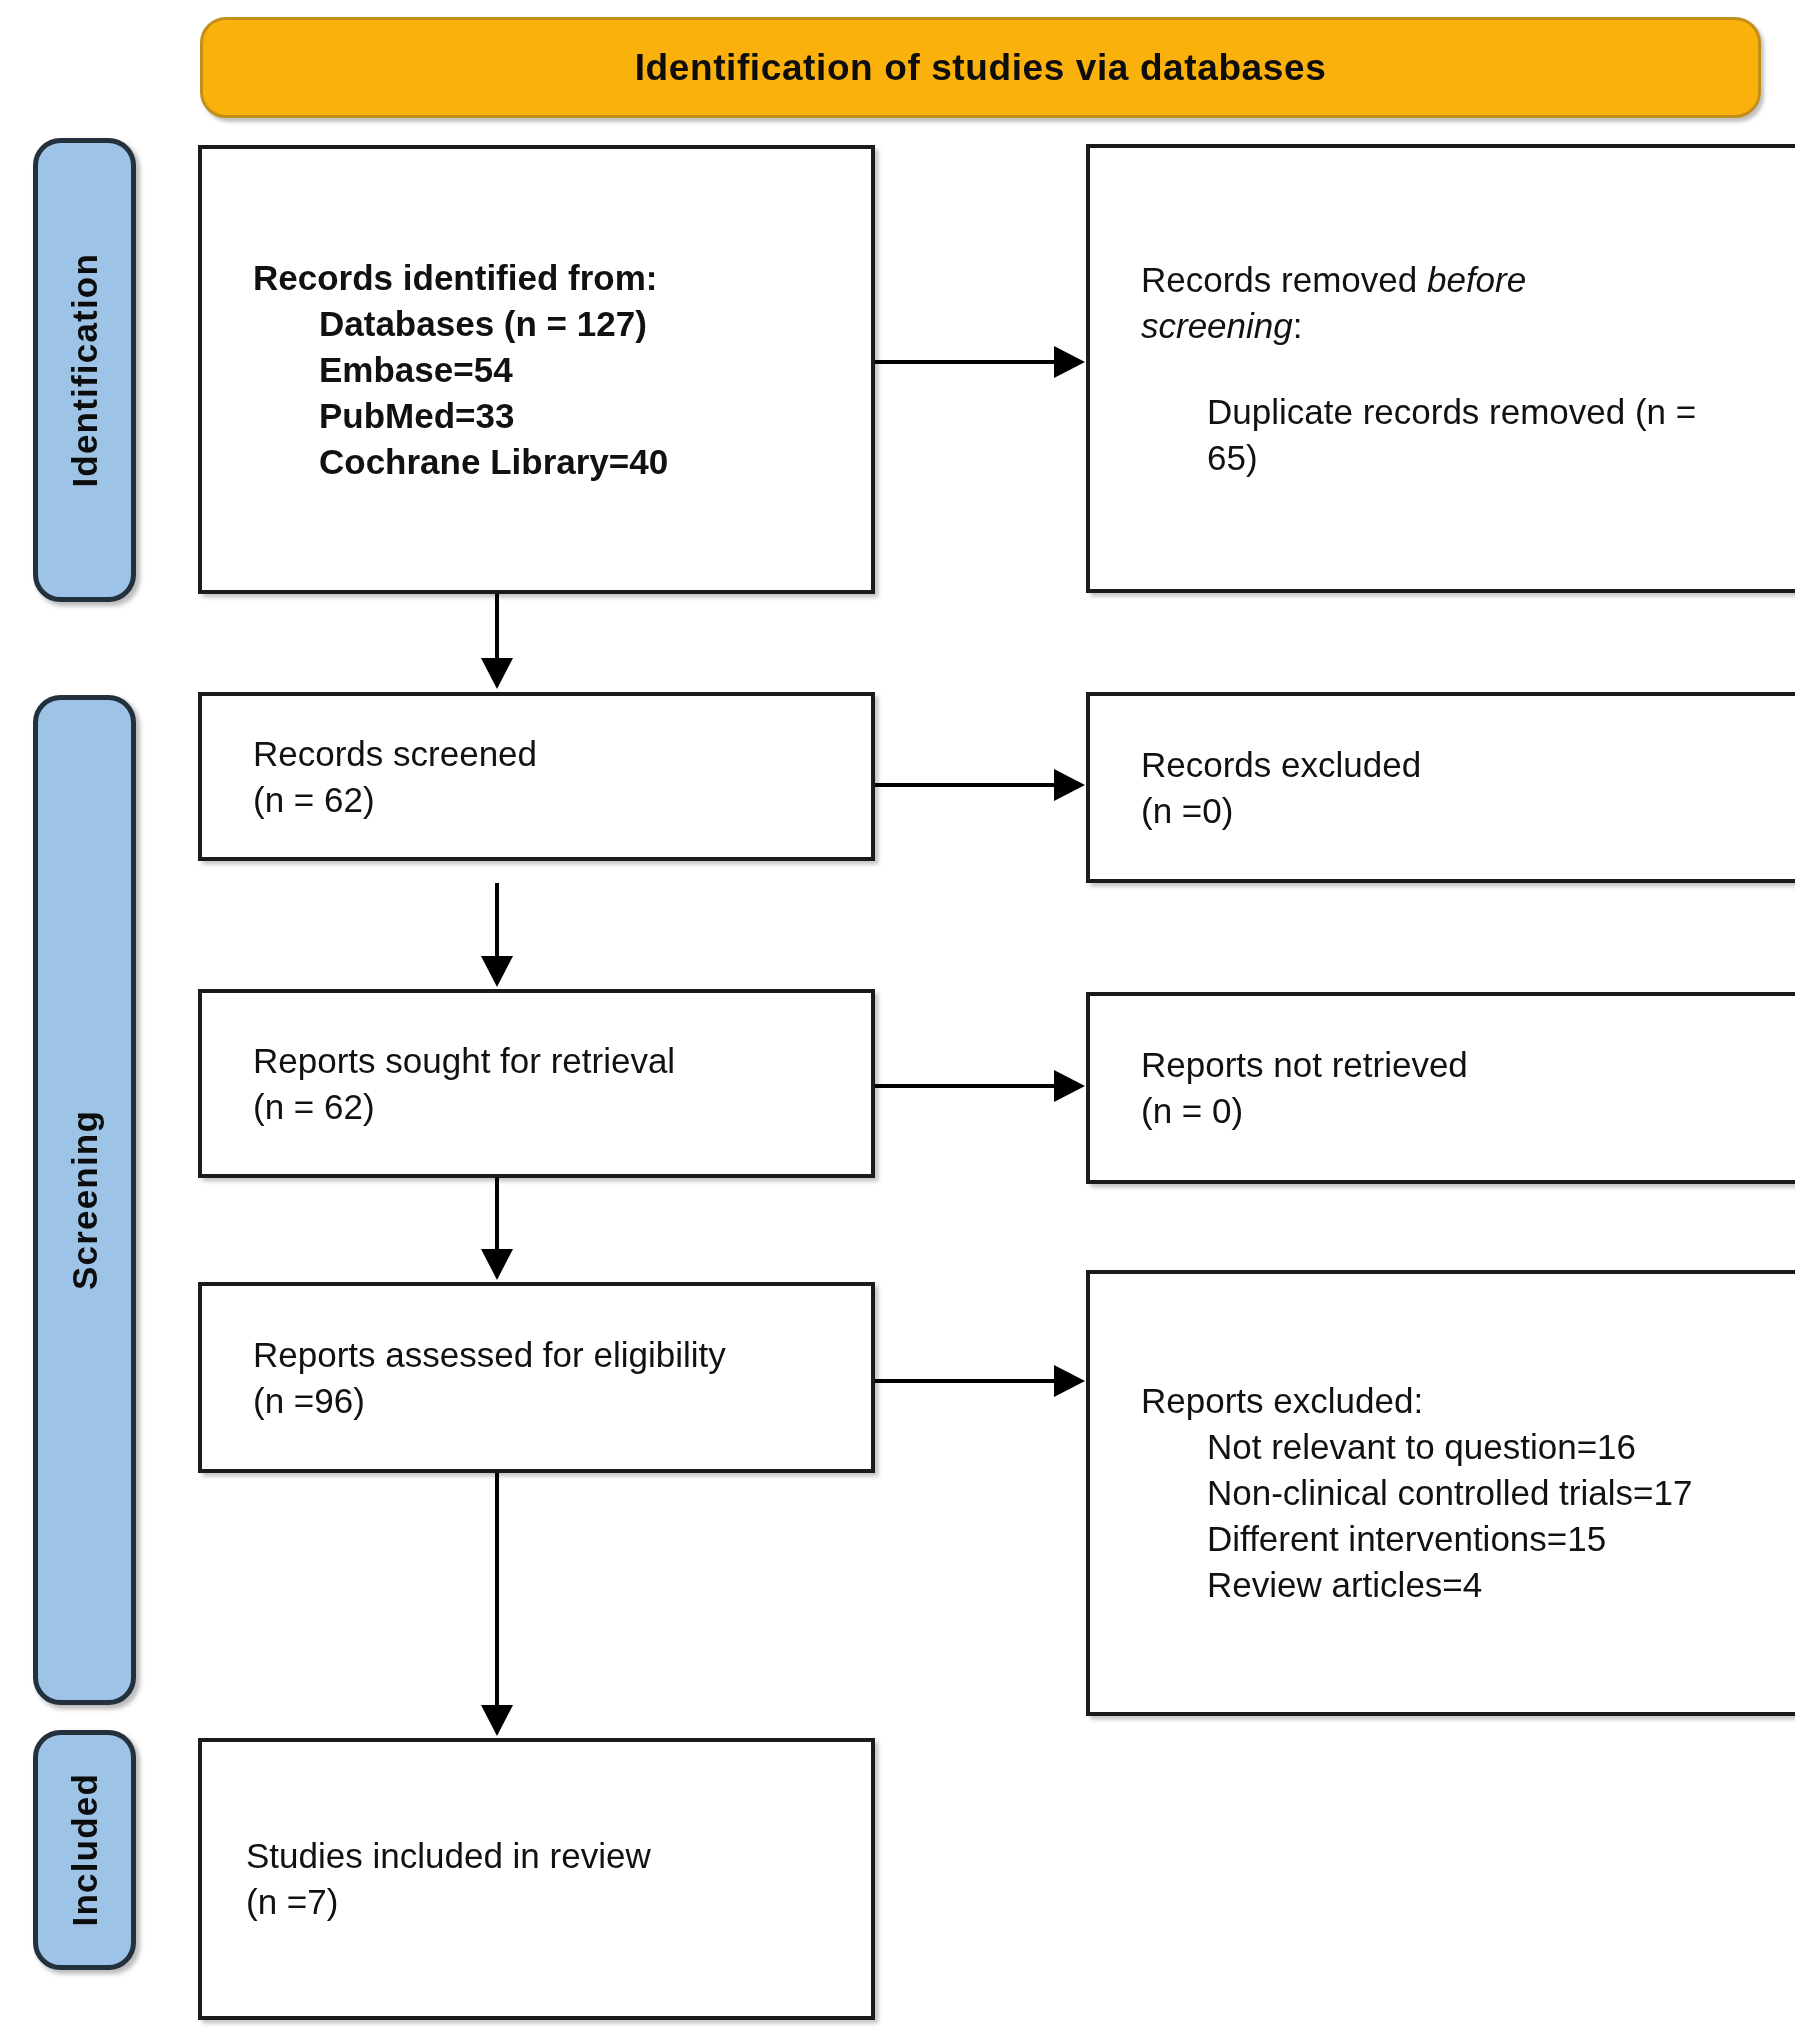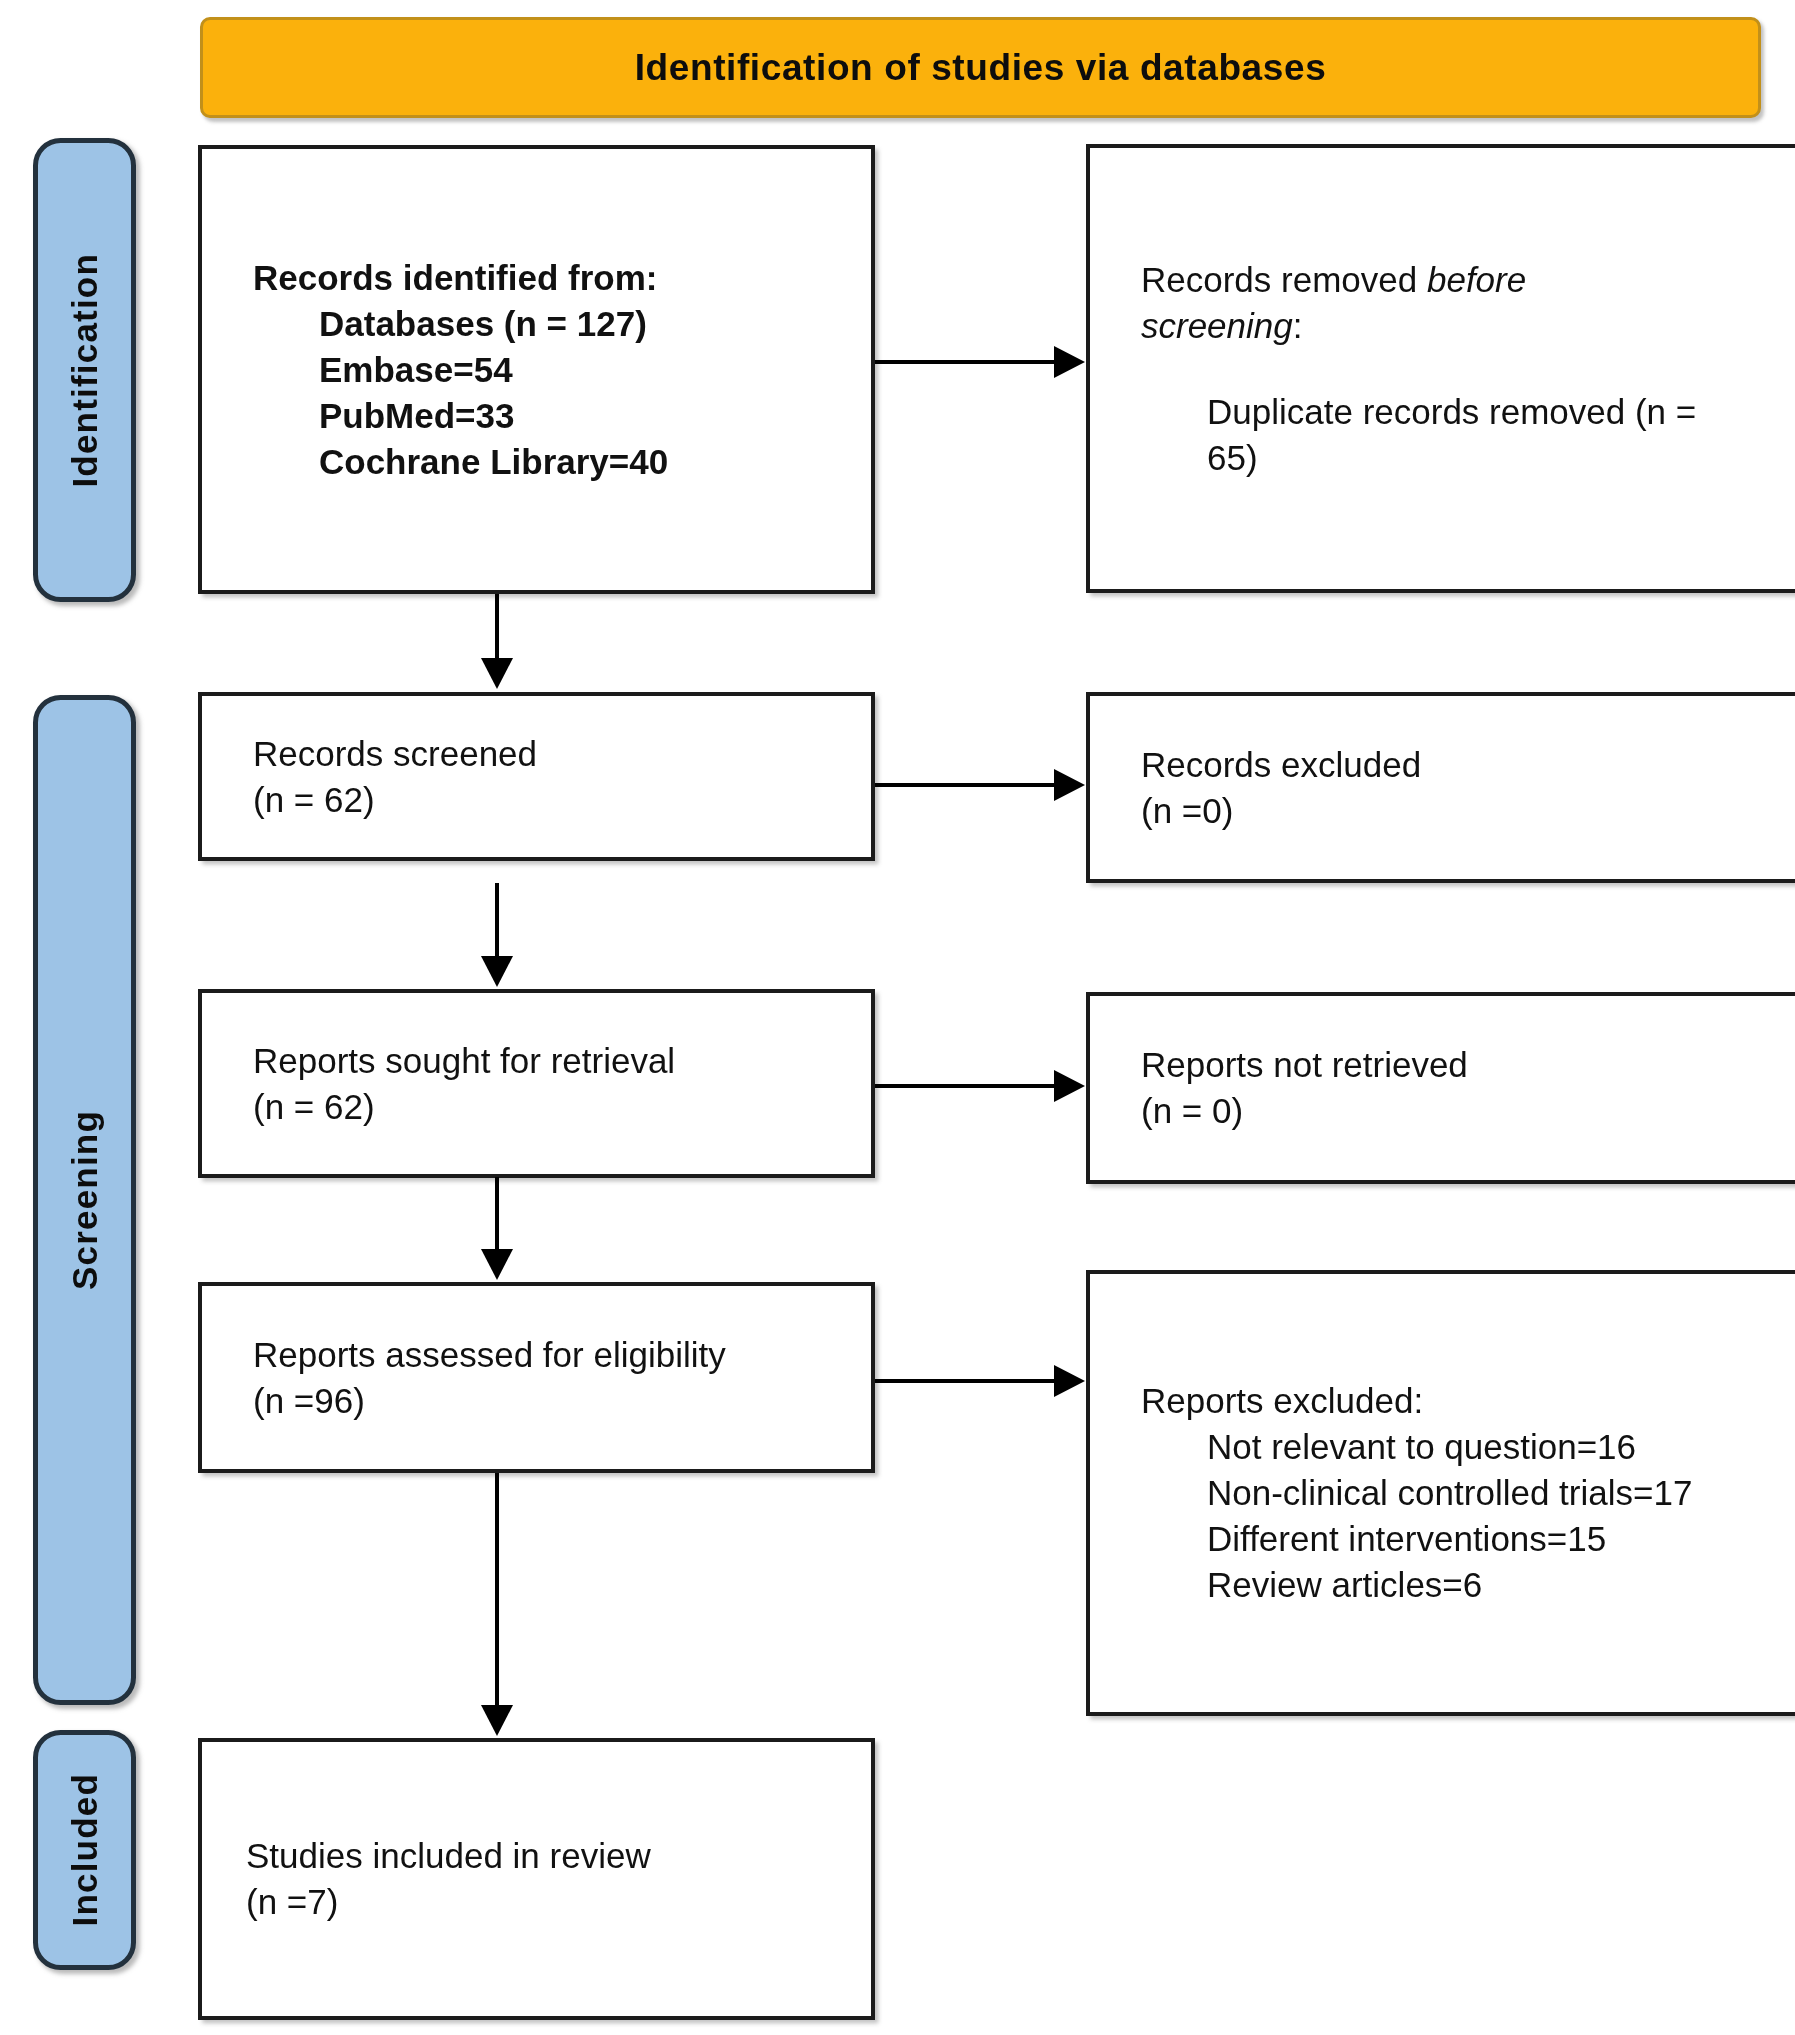--- a/index.html
+++ b/index.html
@@ -2,21 +2,21 @@
 <html style="font-size:9.6px"><head>
 <meta charset="utf-8">
 <style>
   html,body{margin:0;padding:0;background:#ffffff;}
   body{font-family:"Liberation Sans","DejaVu Sans",sans-serif;color:#000;}
   #canvas{position:relative;width:1795px;height:2035px;background:#ffffff;overflow:hidden;}
 
   
   .banner{
     position:absolute;left:200px;top:17px;width:1561px;height:101px;
-    background:#FBB10C;border:3px solid #C2901A;border-radius:10px;
+    background:#FBB10C;border:3px solid #C2901A;border-radius:26px;
     display:flex;align-items:center;justify-content:center;
     box-shadow:3px 3.6px 3.6px rgba(120,120,120,.45);
     box-sizing:border-box;
   }
   .banner span{font-size:37px;font-weight:bold;color:#0d0d0d;letter-spacing:0.6px;}
 
   
   .stage{
     position:absolute;left:33px;width:103px;
     background:#9DC3E6;border:5.4px solid #23313d;border-radius:27.6px;
@@ -140,21 +140,21 @@
   <div class="fbox col-right" id="box-reports-not-retrieved">
     <div>Reports not retrieved</div>
     <div>(n = 0)</div>
   </div>
 
   <div class="fbox col-right" id="box-reports-excluded">
     <div>Reports excluded:</div>
     <div class="indent itemwrap">Not relevant to question=16</div>
     <div class="indent itemwrap">Non-clinical controlled trials=17</div>
     <div class="indent itemwrap">Different interventions=15</div>
-    <div class="indent itemwrap">Review articles=6</div>
+    <div class="indent itemwrap">Review articles=4</div>
   </div>
 
   <div class="varrow" id="arrow-down-1"></div>
   <div class="varrow" id="arrow-down-2"></div>
   <div class="varrow" id="arrow-down-3"></div>
   <div class="varrow" id="arrow-down-4"></div>
 
   <div class="harrow" id="arrow-right-1"></div>
   <div class="harrow" id="arrow-right-2"></div>
   <div class="harrow" id="arrow-right-3"></div>

